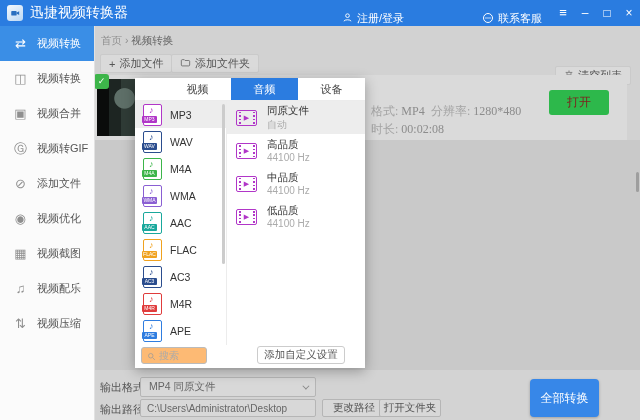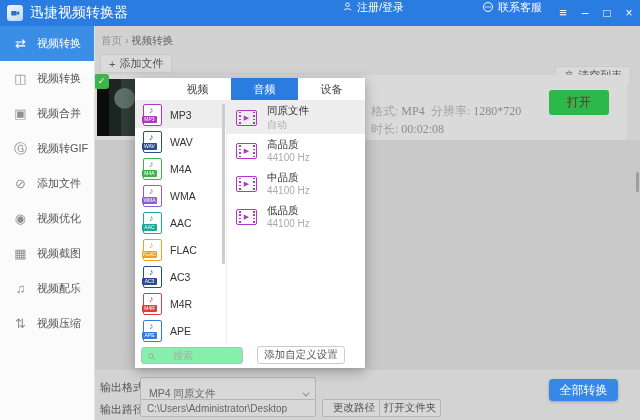--- a/index.html
+++ b/index.html
@@ -3,21 +3,21 @@
 <meta charset="utf-8">
 <style>
   * { margin:0; padding:0; box-sizing:border-box; }
   html,body { width:640px; height:420px; }
   body { font-family:"Liberation Sans", sans-serif; position:relative; background:#d2d2d2; overflow:hidden; }
 
   
   .titlebar { position:absolute; left:0; top:0; width:640px; height:26px; background:#2a7ce0; color:#fff; display:flex; align-items:center; z-index:20; }
   .app-icon { width:16px; height:16px; margin:0 7px 0 7px; background:linear-gradient(145deg,#f3f8fd,#bcd8f4); border-radius:3px; display:flex; align-items:center; justify-content:center; }
   .app-title { font-size:14px; }
-  .tb-right { margin-left:auto; display:flex; align-items:flex-start; gap:0; }
+  .tb-right { margin-left:auto; display:flex; align-items:flex-end; gap:0; }
   .tb-group { display:flex; align-items:center; gap:4px; font-size:11px; padding:0 10px; cursor:default; }
   .tb-login { margin-right:58px; }
   .winbtn { width:22px; text-align:center; font-size:12px; line-height:26px; }
   .hamburger { font-size:13px; }
 
   
   .sidebar { position:absolute; left:0; top:26px; width:95px; bottom:0; background:#fbfbfb; border-right:1px solid #e2e2e2; z-index:10; }
   .side-item { height:35px; display:flex; align-items:center; padding-left:13px; gap:9px; font-size:11px; color:#555; cursor:default; }
   .side-item:first-child { height:35px; }
   .side-item.active { background:#3a8ee6; color:#fff; }
@@ -55,21 +55,21 @@
   .tab { flex:1; text-align:center; font-size:11px; color:#444; line-height:23px; background:#fff; }
   .tab.active { background:#2b7ce0; color:#fff; }
   .fmt-col { position:absolute; left:0; top:23px; width:92px; bottom:23px; border-right:1px solid #ececec; }
   .fmt-row { height:27px; display:flex; align-items:center; gap:8px; padding-left:8px; }
   .fmt-row.sel { background:#ededed; }
   .fmt-label { font-size:10.5px; color:#333; }
   .fmticon { position:relative; width:19px; height:22px; background:#fff; border:1px solid var(--c,#888); border-radius:2px; flex:none; }
   .fmticon .note { position:absolute; top:0px; left:5px; font-size:9px; color:var(--c,#888); }
   .fmticon .band { position:absolute; left:-2px; bottom:2px; width:15px; height:7px; background:var(--c,#888); border-radius:1px; color:#fff; font-size:5px; line-height:7px; text-align:center; overflow:hidden; }
   .fmt-scroll { position:absolute; left:87px; top:3px; width:3px; height:160px; background:#cccccc; border-radius:2px; }
-  .search-box { position:absolute; left:6px; bottom:4px; width:102px; height:17px; border:1px solid #bbb; border-radius:3px; background:#86efac; display:flex; align-items:center; gap:17px; padding:0 5px; }
+  .search-box { position:absolute; left:6px; bottom:4px; width:66px; height:17px; border:1px solid #bbb; border-radius:3px; background:#fdba74; display:flex; align-items:center; gap:3px; padding:0 5px; }
   .search-box input { border:none; outline:none; width:52px; font-size:10px; color:#555; font-family:"Liberation Sans",sans-serif; background:transparent; }
   .search-box input::placeholder { color:#aaa; }
 
   .q-col { position:absolute; left:92px; top:23px; right:0; bottom:23px; }
   .q-row { height:33px; display:flex; align-items:center; gap:10px; padding-left:9px; }
   .q-row.sel { background:#ededed; }
   .filmicon { position:relative; width:21px; height:16px; border:1.5px solid #b136c8; border-radius:2px; flex:none;
     background-image:
       repeating-linear-gradient(to bottom,#b136c8 0 1.5px, rgba(0,0,0,0) 1.5px 3.5px),
       repeating-linear-gradient(to bottom,#b136c8 0 1.5px, rgba(0,0,0,0) 1.5px 3.5px);
@@ -79,27 +79,27 @@
   }
   .filmicon .play { position:absolute; left:0; right:0; top:0; bottom:0; color:#b136c8; font-size:7px; line-height:13px; text-align:center; }
   .q-title { font-size:10.5px; color:#333; }
   .q-sub { font-size:10px; color:#ababab; margin-top:0; }
   .custom-btn { position:absolute; left:122px; bottom:4px; width:88px; height:18px; background:#fff; border:1px solid #ccc; border-radius:3px; font-size:10.5px; color:#555; }
 
   
   .bottombar { position:absolute; left:0; right:0; bottom:0; height:50px; background:#d3d3d3; }
   .out-label { position:absolute; left:5px; font-size:11px; color:#555; }
   .l1 { top:10px; } .l2 { top:32px; }
-  .out-select { position:absolute; left:45px; top:7px; width:176px; height:18px; border:1px solid #b5b5b5; border-radius:2px; background:#d8d8d8; display:flex; align-items:center; font-size:10.5px; color:#666; padding:16px 8px; }
+  .out-select { position:absolute; left:45px; top:7px; width:176px; height:18px; border:1px solid #b5b5b5; border-radius:2px; background:#d8d8d8; display:flex; align-items:center; font-size:10.5px; color:#666; padding:9px 8px; }
   .chev { margin-left:auto; width:5px; height:5px; border:solid #888; border-width:0 1px 1px 0; transform:rotate(45deg) translateY(-2px); }
   .out-path { position:absolute; left:45px; top:29px; width:176px; height:18px; border:1px solid #b5b5b5; border-radius:2px; background:#d8d8d8; font-size:10px; color:#666; padding:0 6px; font-family:"Liberation Sans",sans-serif; }
   .path-btn { position:absolute; top:29px; height:18px; background:#d8d8d8; border:1px solid #b5b5b5; border-radius:2px; font-size:10.5px; color:#555; }
   .btn-change { left:227px; width:64px; }
   .btn-openfolder { left:284px; width:62px; }
-  .convert-btn { position:absolute; left:454px; top:9px; width:69px; height:22px; background:#3787e8; border:none; border-radius:4px; color:#fff; font-size:12px; box-shadow:0 1px 3px rgba(0,0,0,.25); }
+  .convert-btn { position:absolute; left:435px; top:9px; width:69px; height:38px; background:#3787e8; border:none; border-radius:4px; color:#fff; font-size:12px; box-shadow:0 1px 3px rgba(0,0,0,.25); }
 </style>
 </head>
 <body>
 
 <div class="titlebar">
   <span class="app-icon">
     <svg width="10" height="10" viewBox="0 0 24 24">
         <rect x="3" y="7" width="13" height="11" rx="2" fill="#2a6fc0"></rect>
         <path d="M16 11l6-3v9l-6-3z" fill="#2a6fc0"></path>
       </svg>
@@ -173,37 +173,43 @@
   <div class="breadcrumb">
     <span>首页</span>
     <span>›</span>
     <span class="cur">视频转换</span>
   </div>
 
   <button class="toolbar-btn btn-addfile">
     <span>+</span>
     <span>添加文件</span>
   </button>
+  <button class="toolbar-btn btn-addfolder">
+    <span><svg width="11" height="10" viewBox="0 0 24 24">
+          <path d="M2 6c0-1.1.9-2 2-2h5l2 2h9c1.1 0 2 .9 2 2v9c0 1.1-.9 2-2 2H4c-1.1 0-2-.9-2-2V6z" fill="none" stroke="#666" stroke-width="2"></path>
+        </svg></span>
+    <span>添加文件夹</span>
+  </button>
   <button class="toolbar-btn btn-clear">
     <span><svg width="10" height="11" viewBox="0 0 24 24">
           <path d="M4 7h16M10 4h4M7 7l1 13h8l1-13M10 11v5M14 11v5" fill="none" stroke="#777" stroke-width="2"></path>
         </svg></span>
     <span>清空列表</span>
   </button>
 
   <div class="file-row">
     <div class="thumb"></div>
     <div class="check-badge">✓</div>
     <div class="meta m1">
       <span class="lab">格式:</span>
       <span class="val">MP4</span>
     </div>
     <div class="meta m2">
       <span class="lab">分辨率:</span>
-      <span class="val">1280*720</span>
+      <span class="val">1280*480</span>
     </div>
     <div class="meta m3">
       <span class="lab">时长:</span>
       <span class="val">00:02:08</span>
     </div>
     <button class="open-btn">打开</button>
   </div>
 
   <div class="list-bg"></div>
   <div class="main-scroll"></div>

